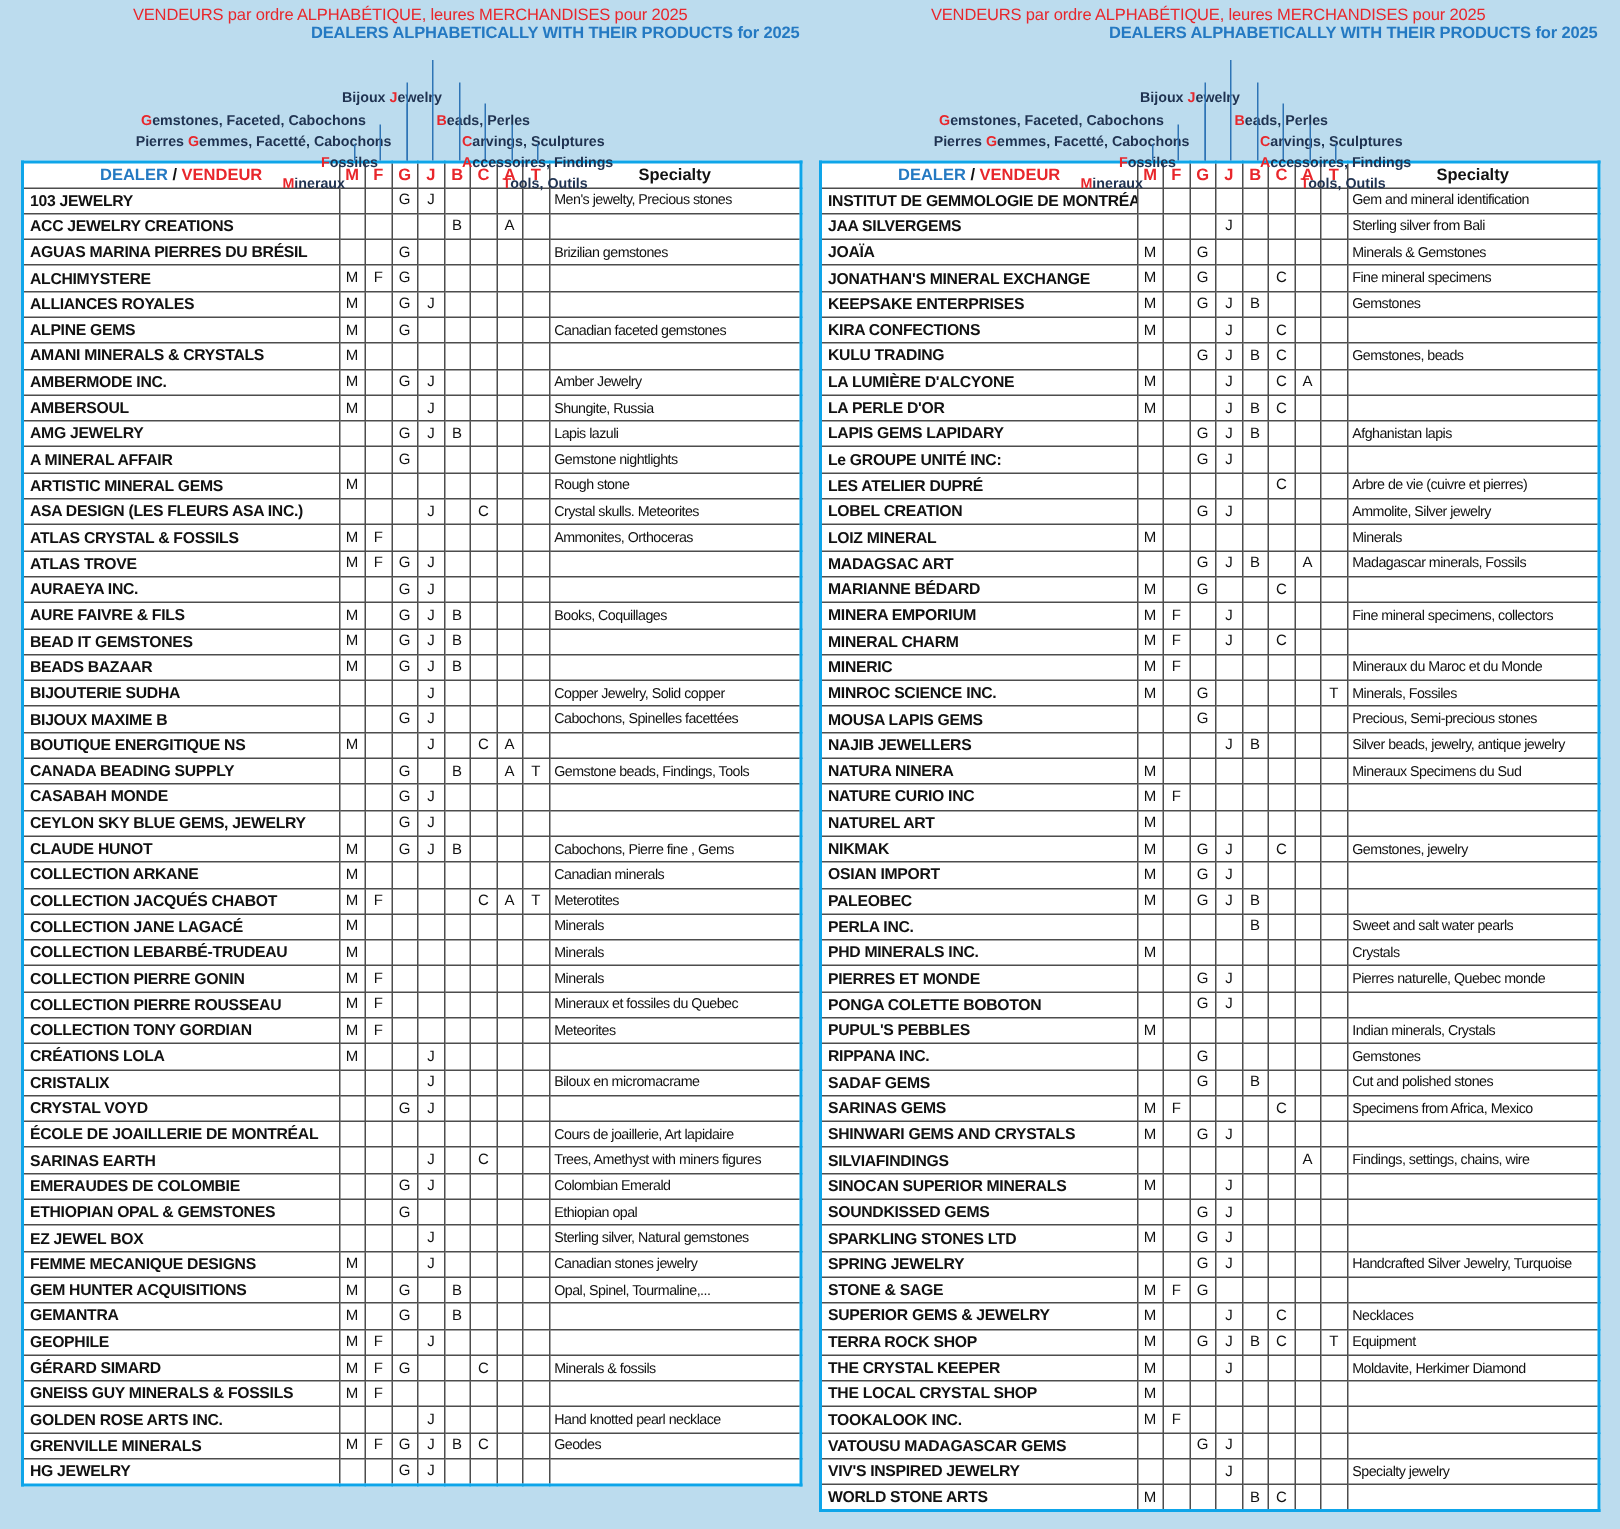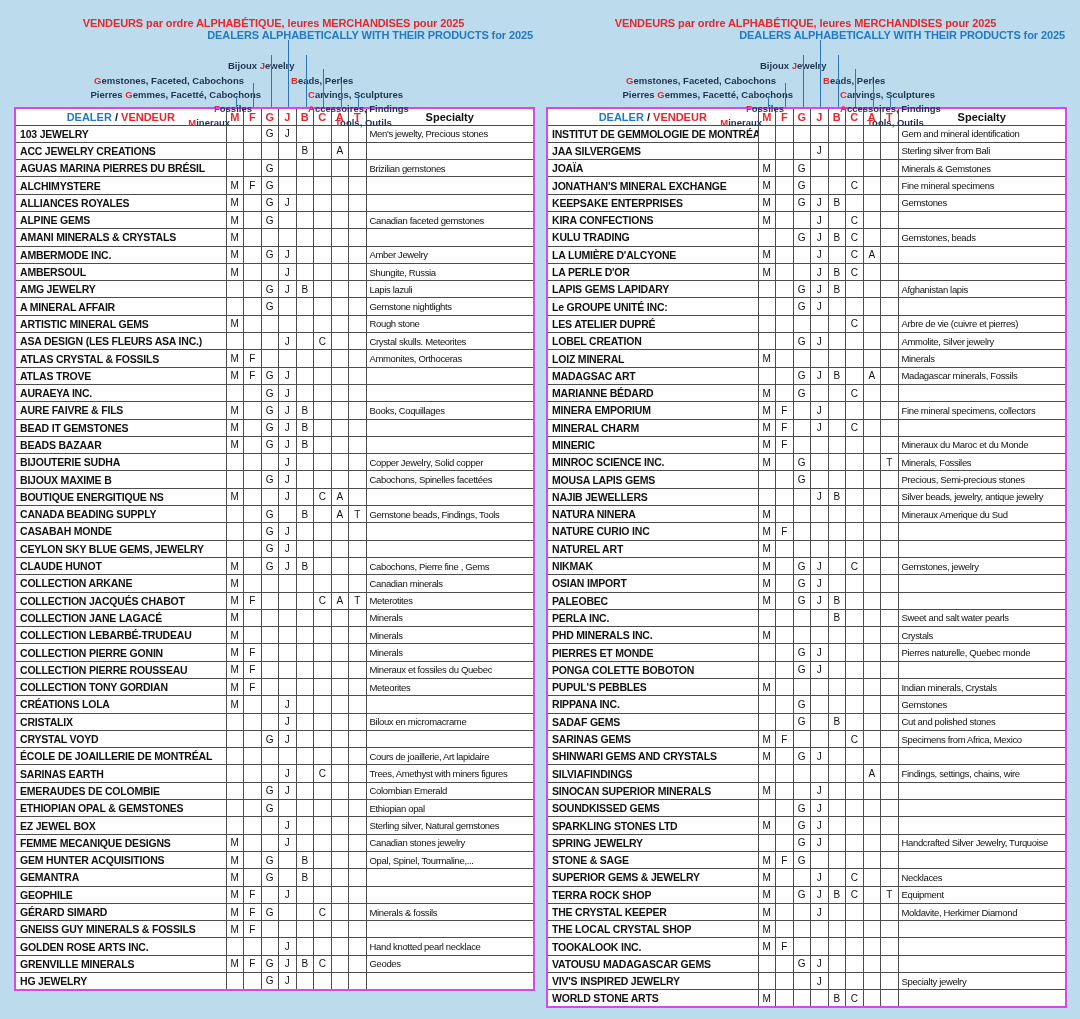--- a/index.html
+++ b/index.html
@@ -6,39 +6,39 @@
   html,body { width:1080px; height:1019px; overflow:hidden; }
   body {
     background:#bcdcee;
     font-family:"Liberation Sans", sans-serif;
     display:flex;
     gap:13px;
     padding:0 14px;
   }
   .panel { width:519px; }
   .panel-header { position:relative; height:107px; }
-  .title-fr { padding-top:17px; text-align:center; font-size:11px; font-weight:bold; color:#e8262b; letter-spacing:-0.1px; }
+  .title-fr { padding-top:4px; text-align:center; font-size:11px; font-weight:normal; color:#e8262b; letter-spacing:-0.1px; }
   .title-en { text-align:right; font-size:11px; font-weight:bold; color:#2479c2; letter-spacing:-0.1px; }
   .legend { position:absolute; inset:0; }
   .lg { position:absolute; font-size:9.5px; font-weight:bold; color:#1f3250; white-space:nowrap;margin-top:32px; }
   .lg .r { color:#e8262b; }
   .ln { position:absolute; width:1px; background:#2e74b5; }
   
   .lg-jewelry{left:214px;top:28px} .lg-gem-en{right:289px;top:43px} .lg-beads{left:277px;top:43px}
   .lg-gem-fr{right:272px;top:57px} .lg-carvings{left:294px;top:57px}
   .lg-fossils{right:281px;top:71px} .lg-accessories{left:294px;top:71px}
   .lg-minerals{right:303px;top:85px} .lg-tools{left:321px;top:85px}
   
   .ln-jewelry{left:274px;top:40px;height:67px} .ln-gem-en{left:257px;top:55px;height:52px}
   .ln-beads{left:292px;top:55px;height:52px} .ln-gem-fr{left:257px;top:69px;height:38px}
   .ln-carvings{left:309px;top:69px;height:38px} .ln-fossils{left:239px;top:83px;height:24px}
   .ln-accessories{left:327px;top:83px;height:24px} .ln-minerals{left:222px;top:96px;height:11px}
   .ln-tools{left:344px;top:96px;height:11px}
 
-  table.tbl { border-collapse:collapse; table-layout:fixed; width:519px; background:#fff; border:2px solid #d946ef; }
+  table.tbl { border-collapse:collapse; table-layout:fixed; width:519px; background:#fff; border:2px solid #0ea5e9; }
   col.c-name { width:211px; } col.c-code { width:17.5px; } col.c-spec { width:168px; }
   th, td { border:1px solid #4d4d4d; overflow:hidden; white-space:nowrap; }
   thead th { height:17px; font-size:11px; }
   .th-name { text-align:center; }
   .th-name .blue { color:#2479c2; } .th-name .dark { color:#111; } .th-name .red { color:#e8262b; }
   .th-code { color:#e8262b; text-align:center; font-size:11px; }
   .th-spec { color:#111; text-align:center; }
   tbody td { height:17.3px; color:#111; }
   td.name { font-size:10.5px; font-weight:bold; letter-spacing:-0.2px; padding-left:4px; }
   td.code { font-size:10px; text-align:center; }
@@ -1024,21 +1024,21 @@
         <tr>
           <td class="name">NATURA NINERA</td>
           <td class="code">M</td>
           <td class="code"></td>
           <td class="code"></td>
           <td class="code"></td>
           <td class="code"></td>
           <td class="code"></td>
           <td class="code"></td>
           <td class="code"></td>
-          <td class="spec">Mineraux Amerique du Sud</td>
+          <td class="spec">Mineraux Specimens du Sud</td>
         </tr>
         <tr>
           <td class="name">NATURE CURIO INC</td>
           <td class="code">M</td>
           <td class="code">F</td>
           <td class="code"></td>
           <td class="code"></td>
           <td class="code"></td>
           <td class="code"></td>
           <td class="code"></td>

